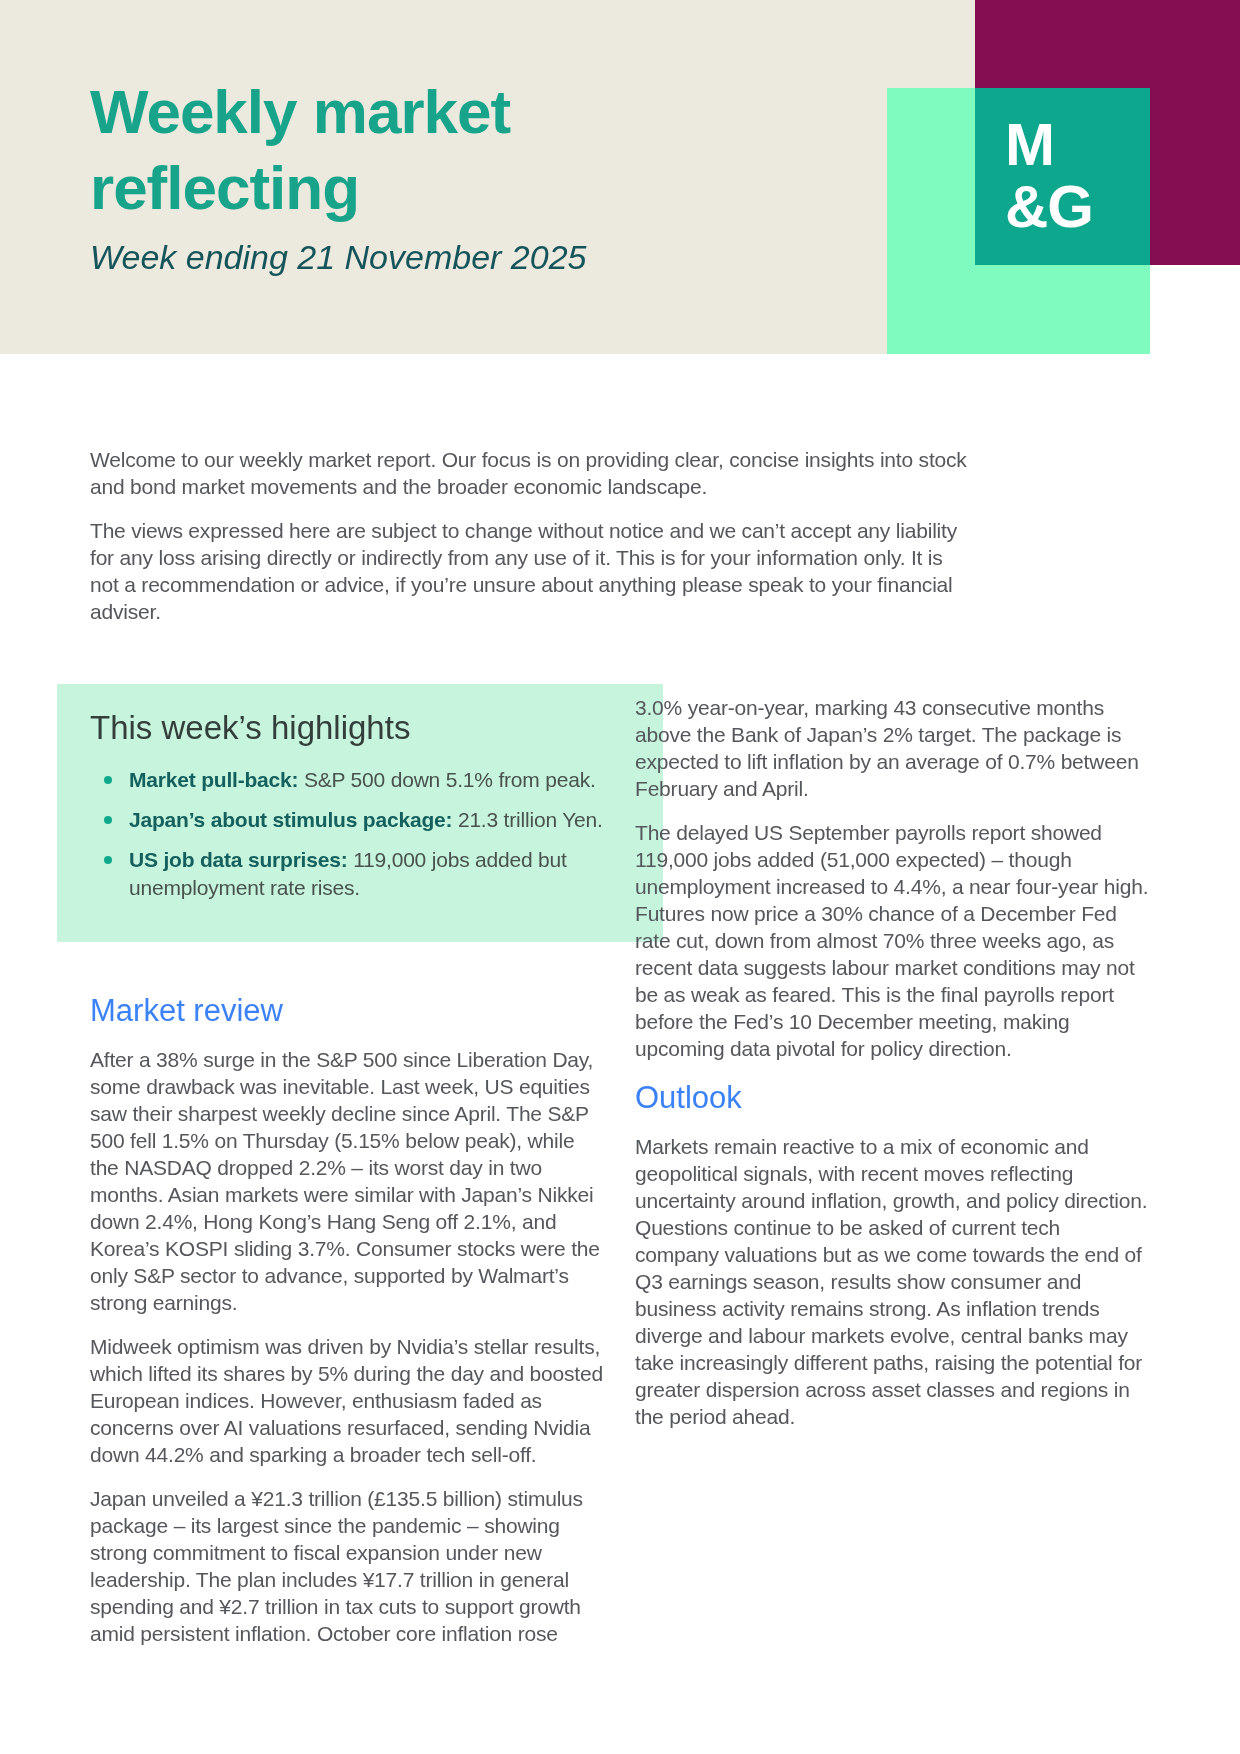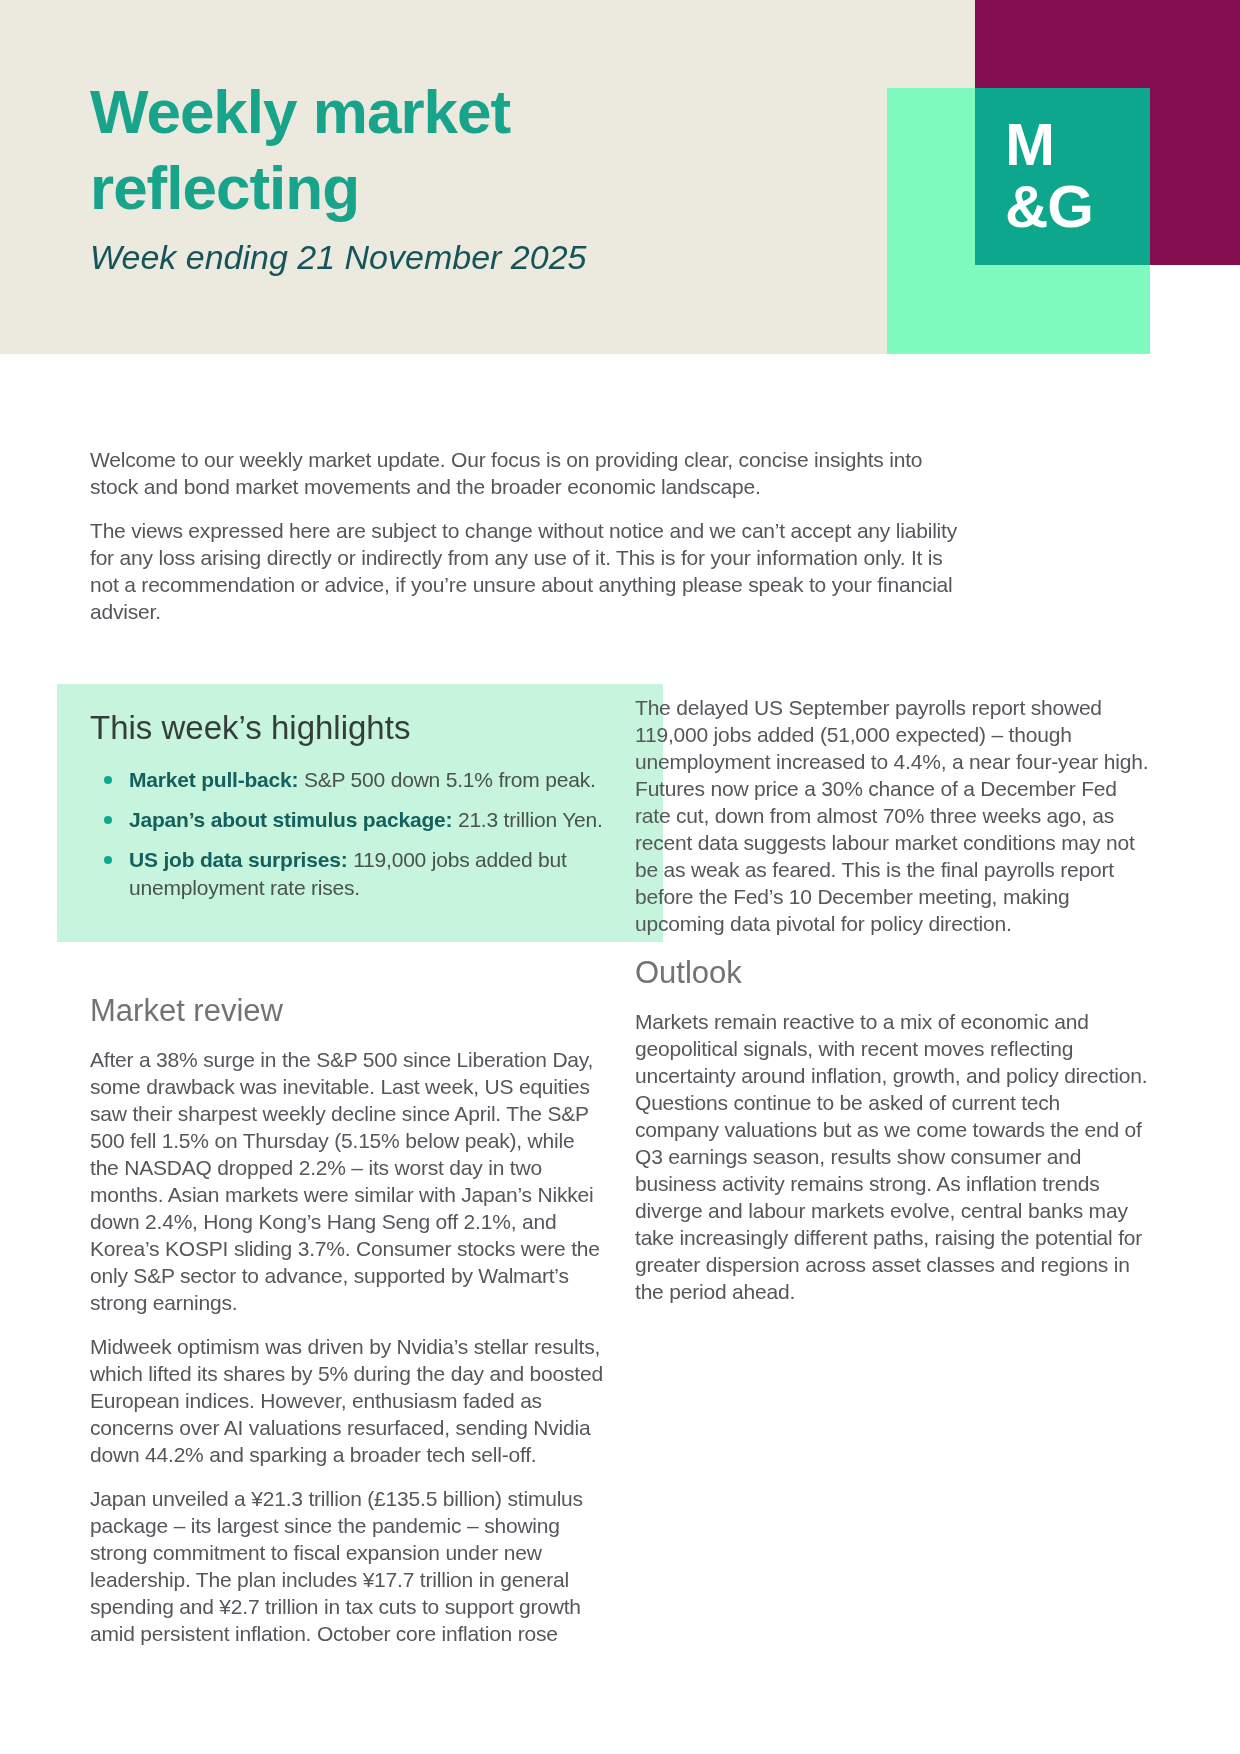--- a/index.html
+++ b/index.html
@@ -77,21 +77,21 @@
   .body-text p {
     margin:0 0 17px 0;
     font-size:21px; line-height:27px;
     letter-spacing:-0.2px;
     color:#54575B;
   }
   .section-heading {
     margin:0 0 16px 0;
     font-size:31px; line-height:38px;
     font-weight:400;
-    color:#737373;
+    color:#3b82f6;
   }
 
   
   .highlights {
     box-sizing:border-box;
     width:606px;
     background:#C7F4DC;
     padding:24px 24px 28px 33px;
   }
   .highlights-heading {
@@ -142,21 +142,21 @@
 
     <div class="logo-burgundy"></div>
     <div class="logo-mint"></div>
     <div class="logo-teal">
       <span>M</span>
       <span>&amp;G</span>
     </div>
   </header>
 
   <section class="intro">
-    <p>Welcome to our weekly market update. Our focus is on providing clear, concise insights into stock and bond market movements and the broader economic landscape.</p>
+    <p>Welcome to our weekly market report. Our focus is on providing clear, concise insights into stock and bond market movements and the broader economic landscape.</p>
     <p>The views expressed here are subject to change without notice and we can’t accept any liability for any loss arising directly or indirectly from any use of it. This is for your information only. It is not a recommendation or advice, if you’re unsure about anything please speak to your financial adviser.</p>
   </section>
 
   <div class="col-left">
 
     <aside class="highlights">
       <h2 class="highlights-heading">This week’s highlights</h2>
       <ul>
         <li>
           <span class="bullet-dot"></span>
@@ -176,20 +176,21 @@
     <section class="market-review body-text">
       <h2 class="section-heading">Market review</h2>
       <p>After a 38% surge in the S&amp;P 500 since Liberation Day, some drawback was inevitable. Last week, US equities saw their sharpest weekly decline since April. The S&amp;P 500 fell 1.5% on Thursday (5.15% below peak), while the NASDAQ dropped 2.2% – its worst day in two months. Asian markets were similar with Japan’s Nikkei down 2.4%, Hong Kong’s Hang Seng off 2.1%, and Korea’s KOSPI sliding 3.7%. Consumer stocks were the only S&amp;P sector to advance, supported by Walmart’s strong earnings.</p>
       <p>Midweek optimism was driven by Nvidia’s stellar results, which lifted its shares by 5% during the day and boosted European indices. However, enthusiasm faded as concerns over AI valuations resurfaced, sending Nvidia down 44.2% and sparking a broader tech sell-off.</p>
       <p>Japan unveiled a ¥21.3 trillion (£135.5 billion) stimulus package – its largest since the pandemic – showing strong commitment to fiscal expansion under new leadership. The plan includes ¥17.7 trillion in general spending and ¥2.7 trillion in tax cuts to support growth amid persistent inflation. October core inflation rose</p>
     </section>
 
   </div>
 
   <div class="col-right body-text">
+    <p>3.0% year-on-year, marking 43 consecutive months above the Bank of Japan’s 2% target. The package is expected to lift inflation by an average of 0.7% between February and April.</p>
     <p>The delayed US September payrolls report showed 119,000 jobs added (51,000 expected) – though unemployment increased to 4.4%, a near four-year high. Futures now price a 30% chance of a December Fed rate cut, down from almost 70% three weeks ago, as recent data suggests labour market conditions may not be as weak as feared. This is the final payrolls report before the Fed’s 10 December meeting, making upcoming data pivotal for policy direction.</p>
 
     <section class="outlook">
       <h2 class="section-heading">Outlook</h2>
       <p>Markets remain reactive to a mix of economic and geopolitical signals, with recent moves reflecting uncertainty around inflation, growth, and policy direction. Questions continue to be asked of current tech company valuations but as we come towards the end of Q3 earnings season, results show consumer and business activity remains strong. As inflation trends diverge and labour markets evolve, central banks may take increasingly different paths, raising the potential for greater dispersion across asset classes and regions in the period ahead.</p>
     </section>
   </div>
 
 </div>
 

